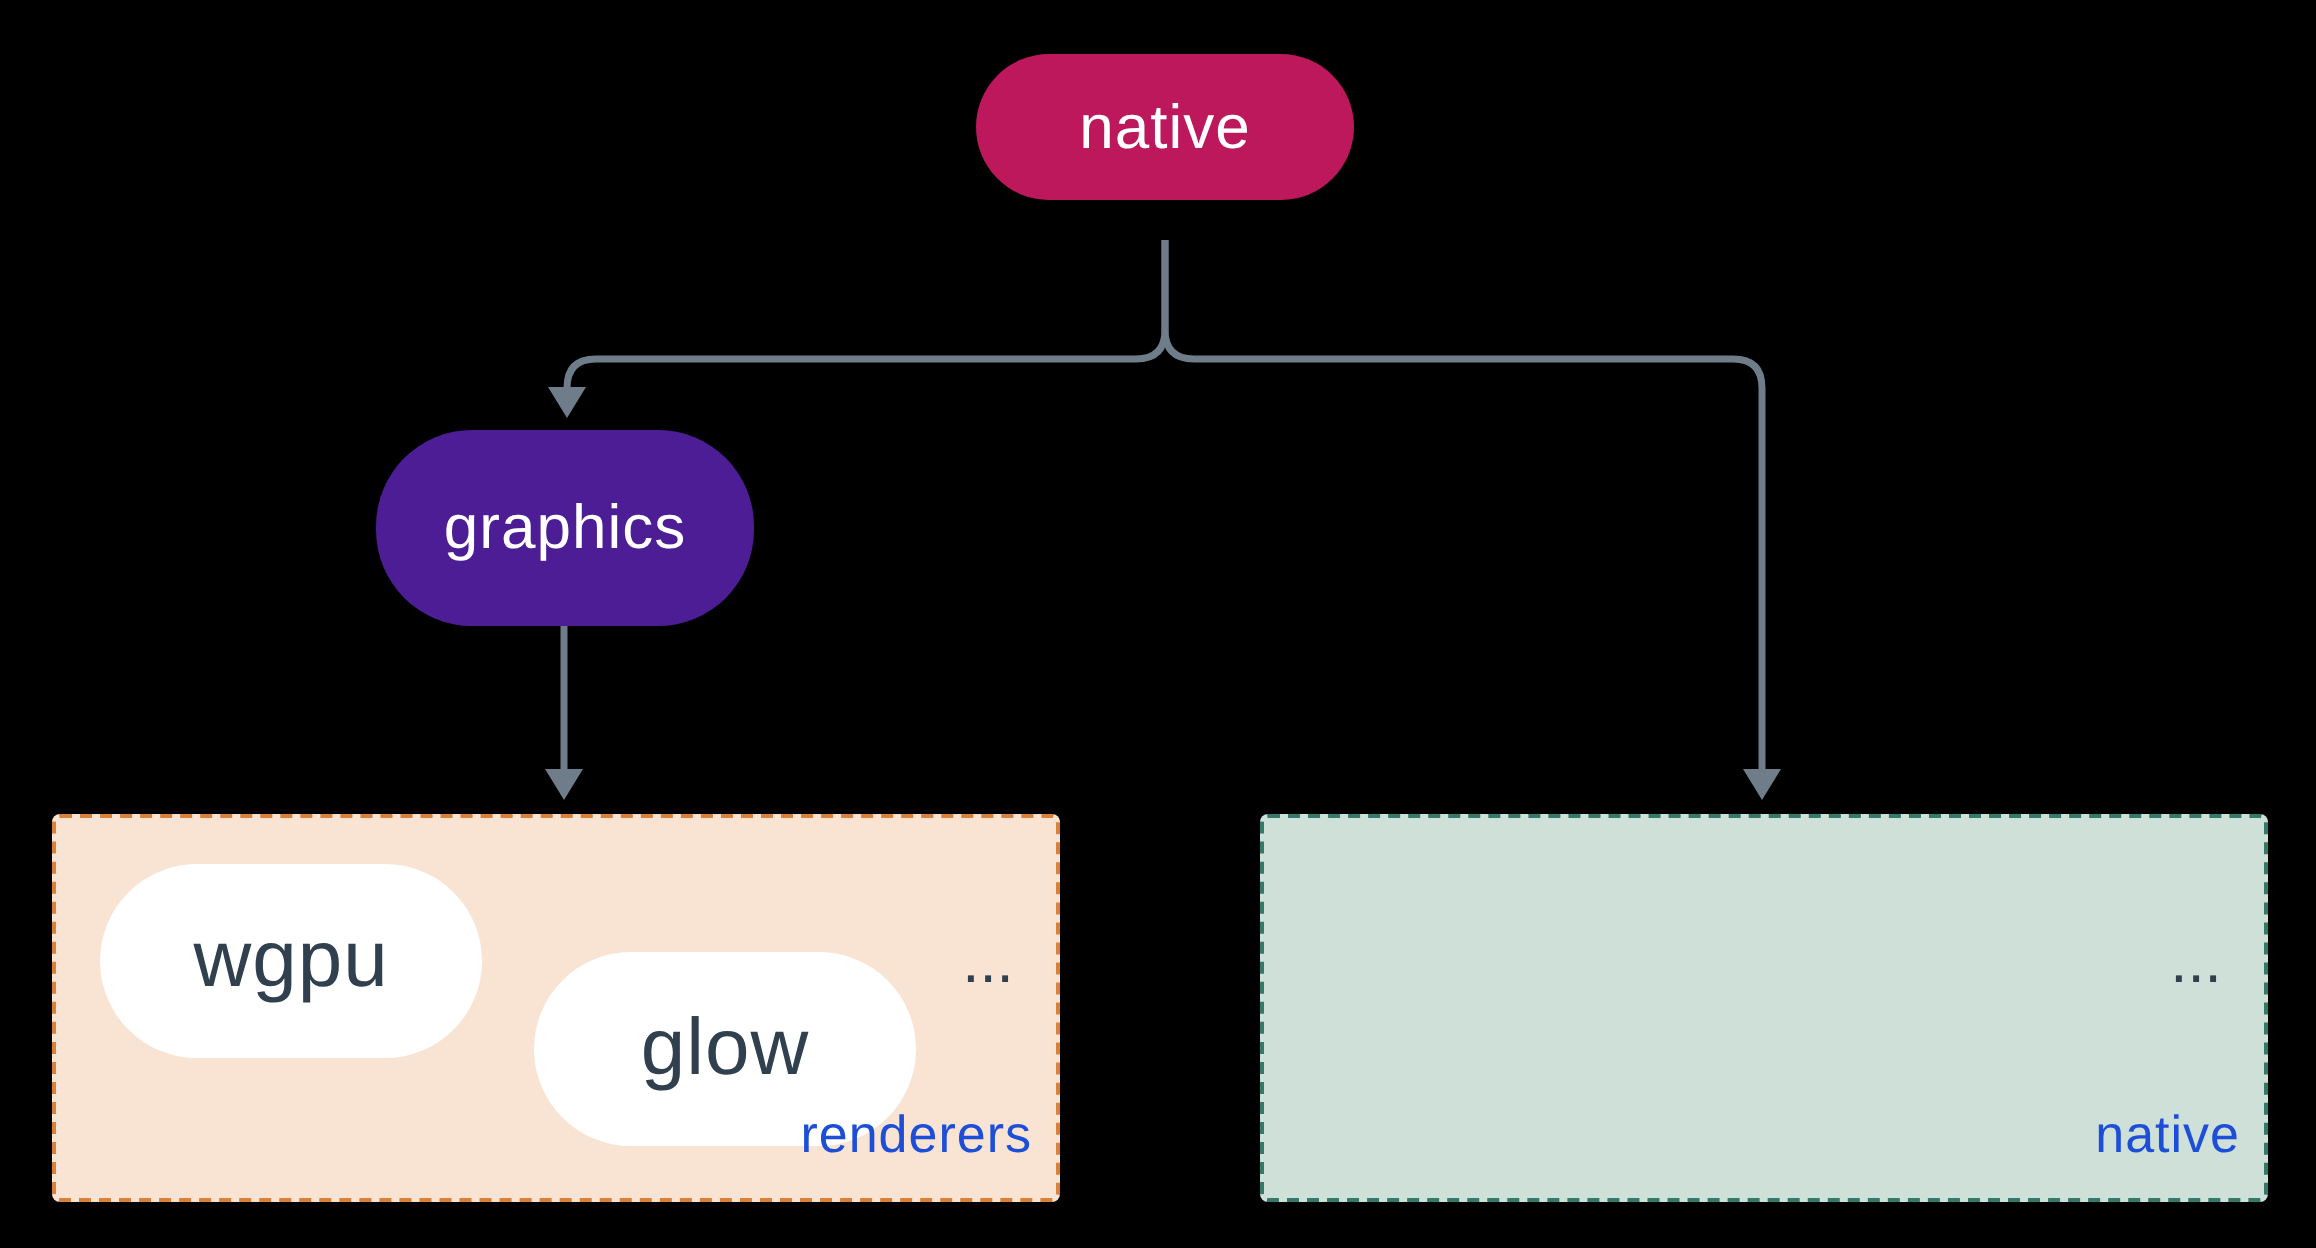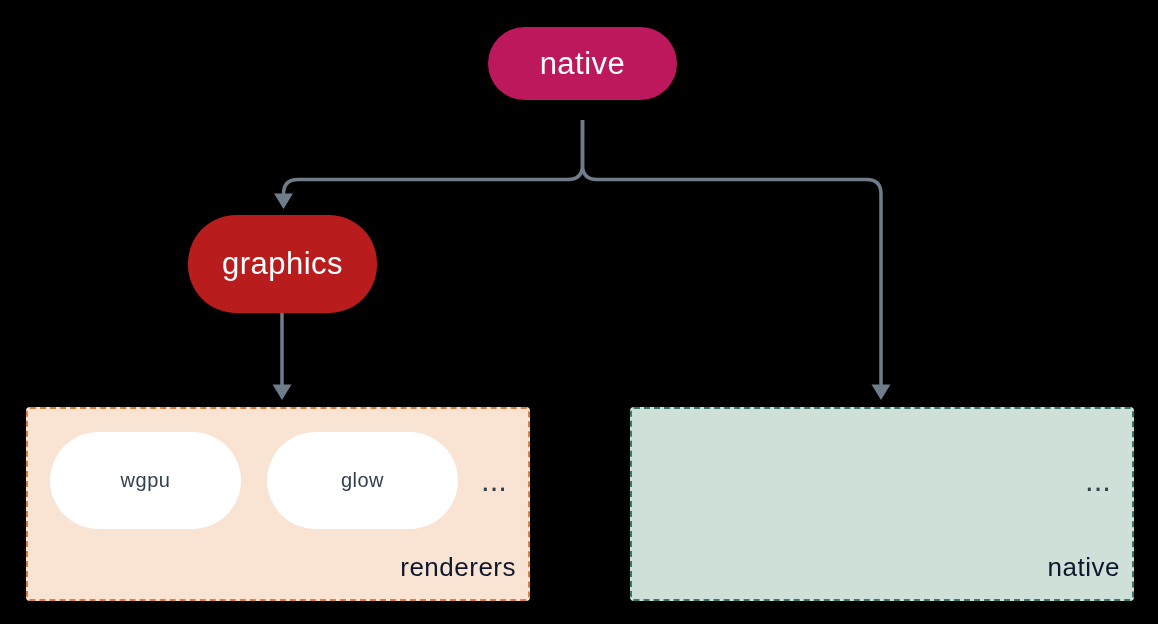--- a/index.html
+++ b/index.html
@@ -19,21 +19,21 @@
     position: absolute;
     display: flex;
     align-items: center;
     justify-content: center;
     border-radius: 48px;
     color: #ffffff;
     font-size: 31px;
     letter-spacing: 0.5px;
   }
   .node-native   { left: 488px; top: 27px;  width: 189px; height: 73px; background: #be185d; }
-  .node-graphics { left: 188px; top: 215px; width: 189px; height: 98px; background: #b91c1c; align-items: center; }
+  .node-graphics { left: 188px; top: 215px; width: 189px; height: 98px; background: #4c1d95; align-items: center; }
 
   .group {
     position: absolute;
     top: 407px;
     width: 504px;
     height: 194px;
     box-sizing: border-box;
     border: 2px dashed;
     border-radius: 4px;
   }
@@ -44,44 +44,44 @@
     position: absolute;
     top: 23px;
     width: 191px;
     height: 97px;
     background: #ffffff;
     border-radius: 49px;
     display: flex;
     align-items: center;
     justify-content: center;
     color: #31404e;
-    font-size: 20px;
+    font-size: 40px;
     letter-spacing: 0.5px;
   }
   .pill-1 { left: 22px; }
-  .pill-2 { left: 239px; }
+  .pill-2 { left: 239px; margin-top: 44px; }
 
   .ellipsis {
     position: absolute;
     left: 438px;
     top: 23px;
     width: 56px;
     height: 97px;
     display: flex;
     align-items: center;
     justify-content: center;
     color: #31404e;
     font-size: 31px;
   }
 
   .group-label {
     position: absolute;
     right: 12px;
     bottom: 16px;
-    color: #0f172a;
+    color: #1d4ed8;
     font-size: 26px;
     letter-spacing: 0.5px;
   }
 </style>
 </head>
 <body>
 
 <div class="canvas">
 
   <svg class="edges" viewBox="0 0 1158 624" xmlns="http://www.w3.org/2000/svg">

